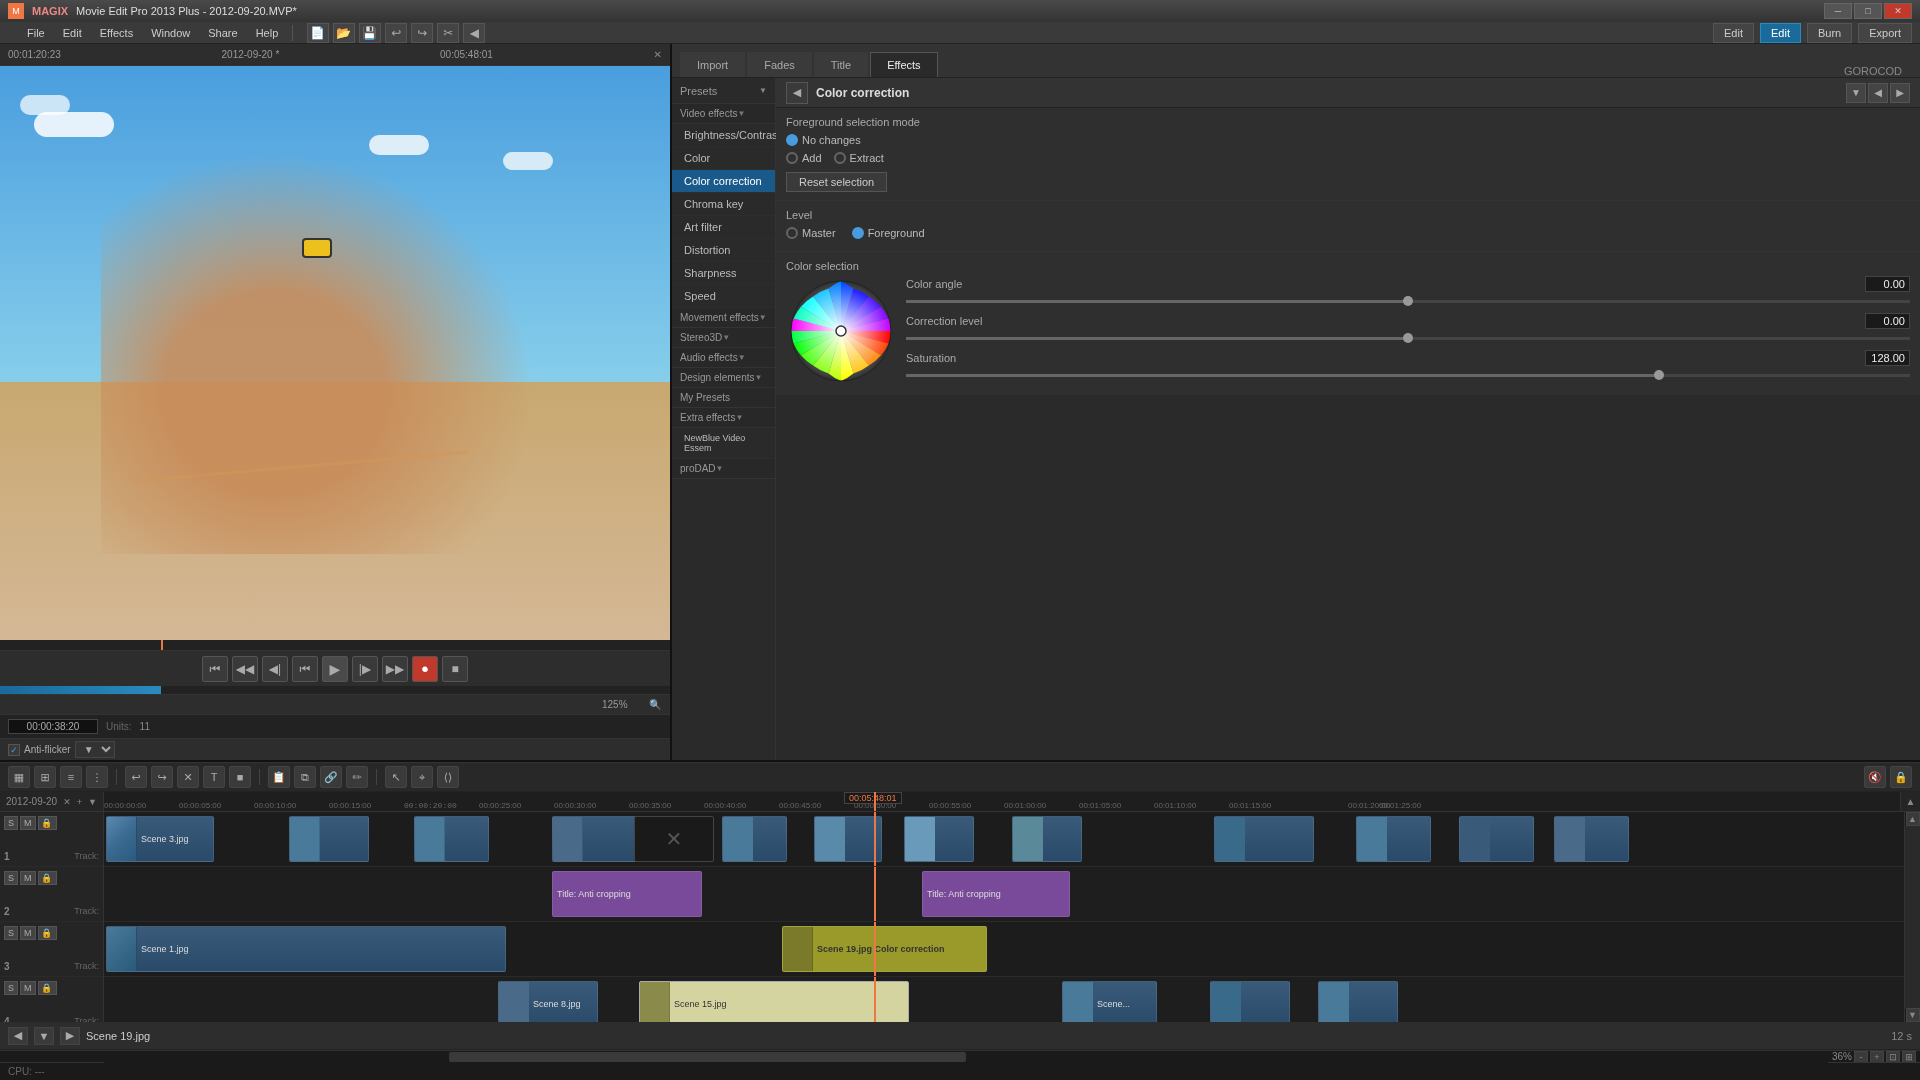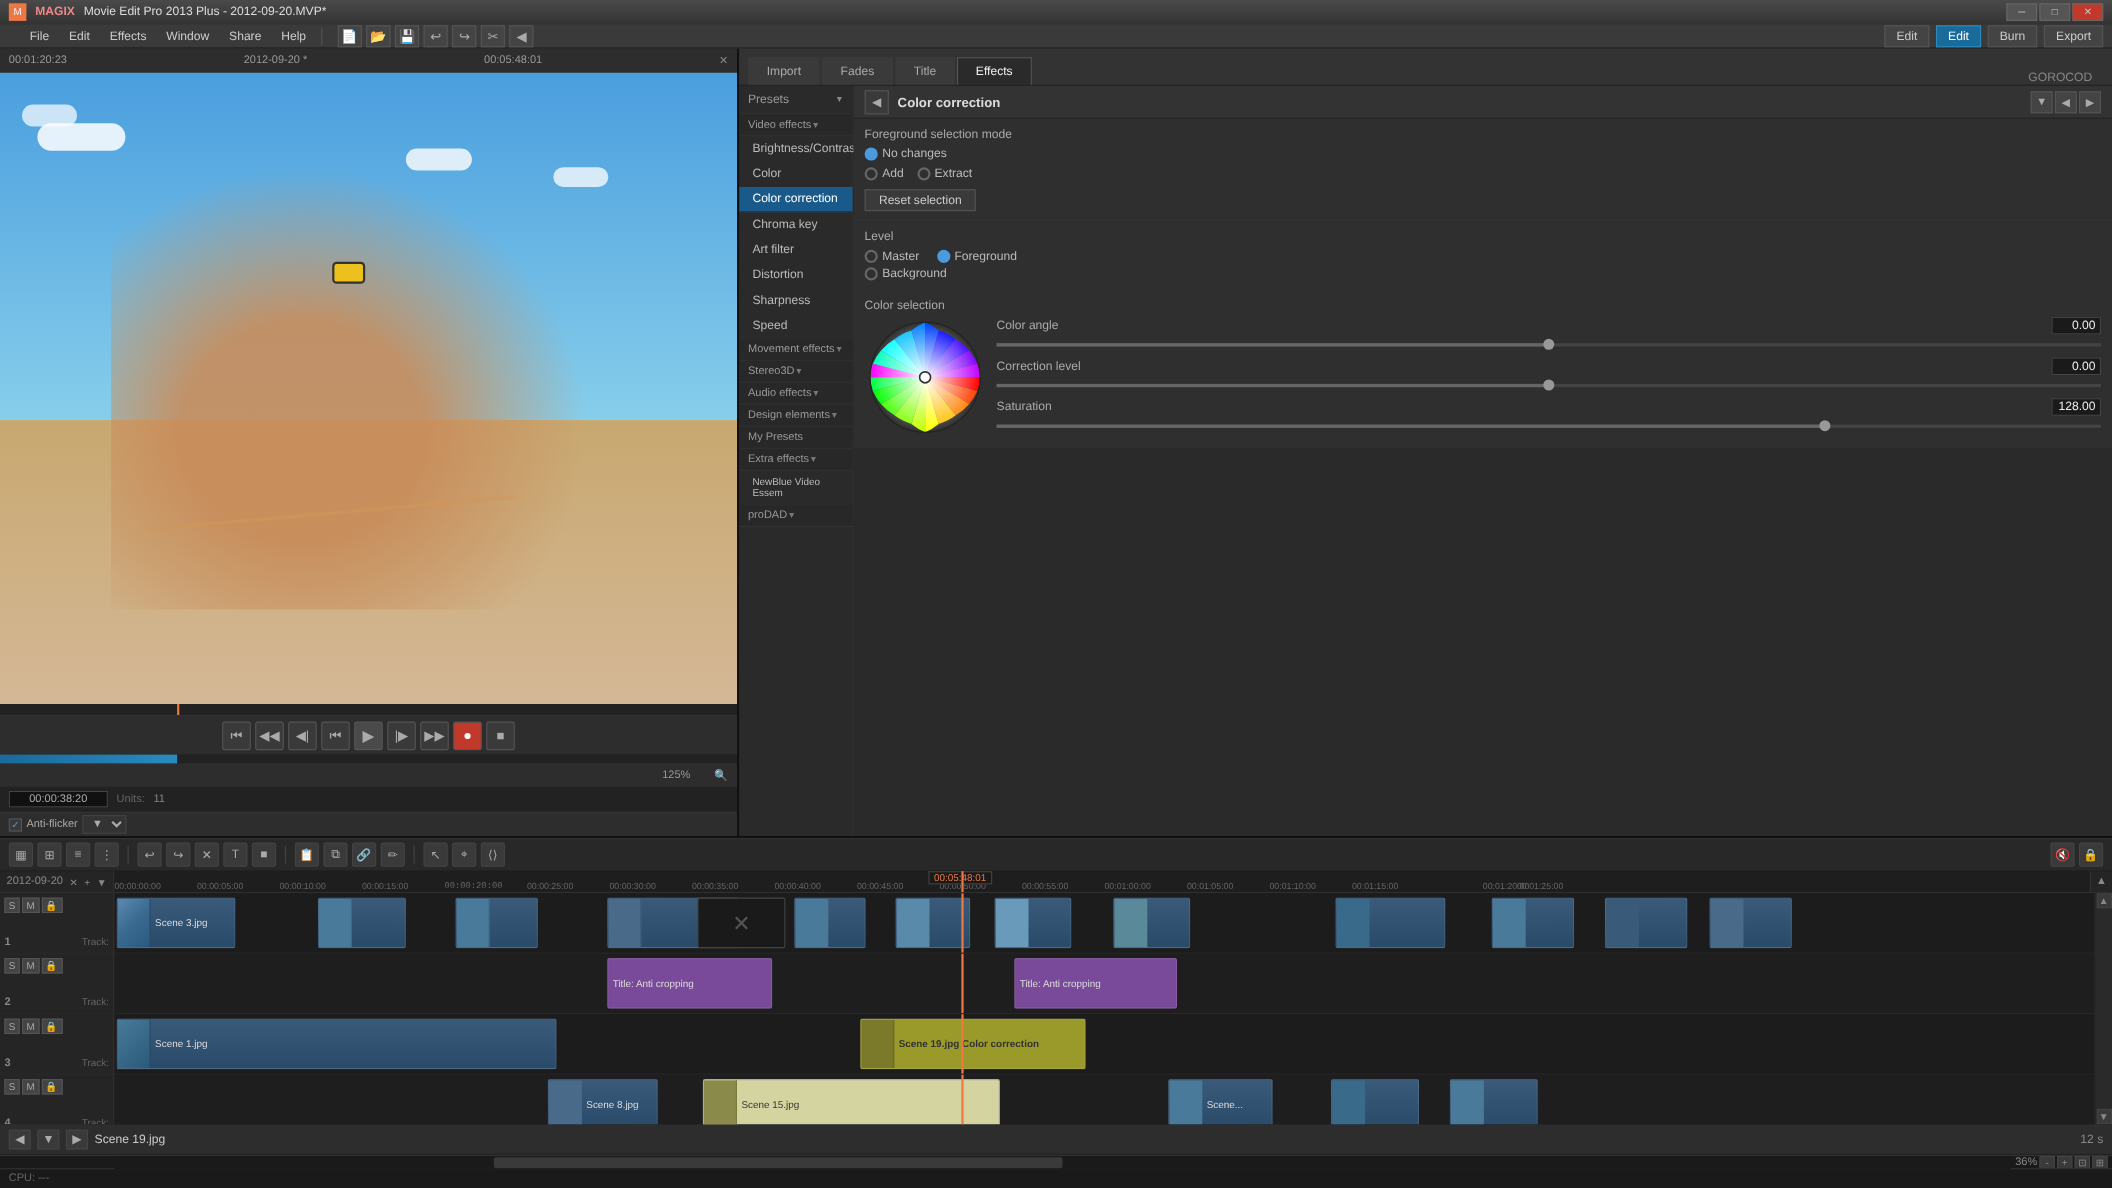--- a/index.html
+++ b/index.html
@@ -344,24 +344,20 @@
             <div class="level-label">Level</div>
             <div class="level-radio-row">
               <div class="radio-item">
                 <div class="radio-circle"></div>
                 <span>Master</span>
               </div>
               <div class="radio-item">
                 <div class="radio-circle checked"></div>
                 <span>Foreground</span>
               </div>
-            </div>
-            <div class="radio-item">
-              <div class="radio-circle"></div>
-              <span>Background</span>
             </div>
           </div>
 
           <div class="cc-color-sel">
             <div class="col-sel-label">Color selection</div>
             <div class="color-wheel-section">
 
               <div class="color-wheel-container">
                 <svg width="110" height="110" viewBox="0 0 110 110">
                   <defs>

